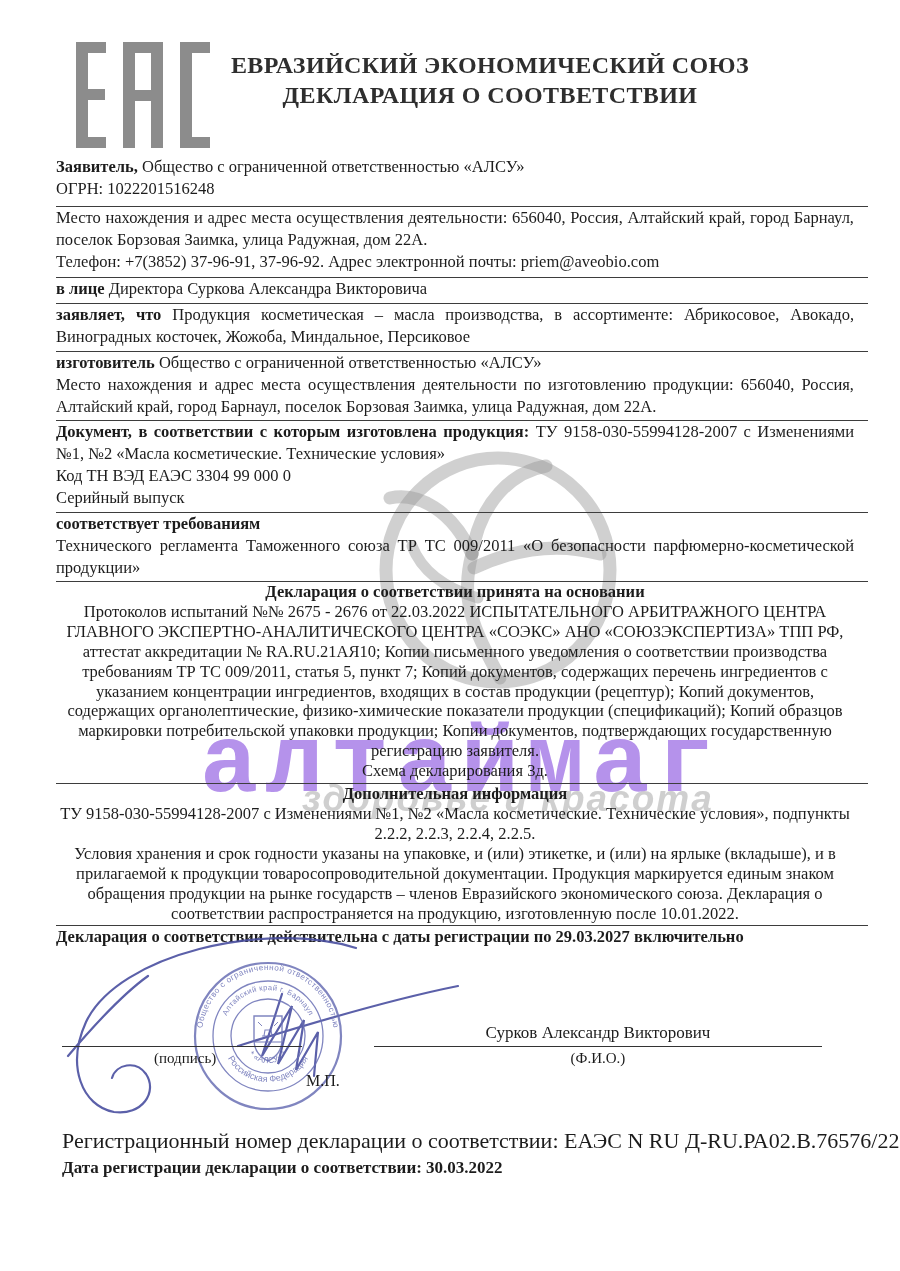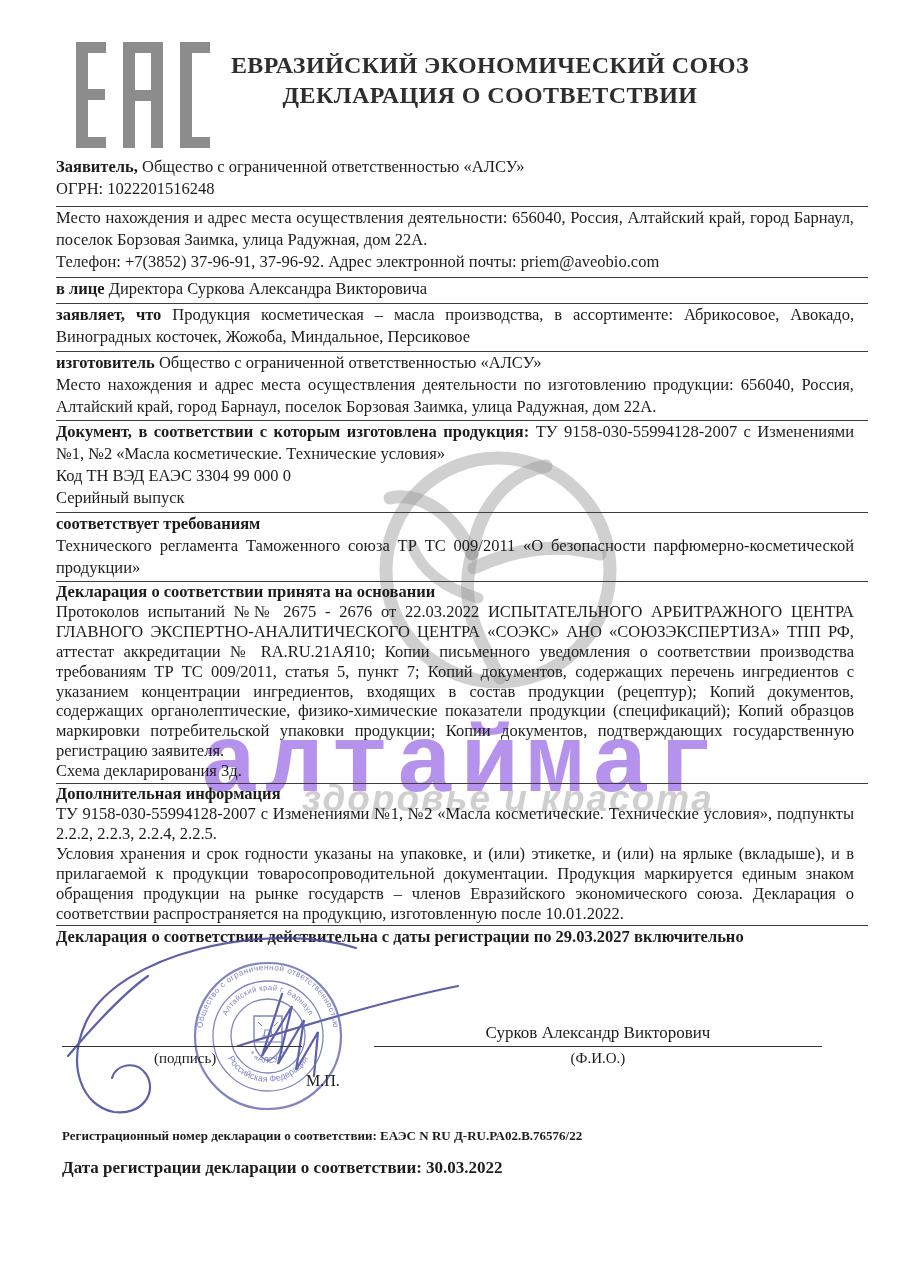--- a/index.html
+++ b/index.html
@@ -15,37 +15,37 @@
   .wm-brand{left:200px;top:676px;font-family:Liberation Mono, monospace;font-weight:bold;
             font-size:97px;letter-spacing:7px;color:#6d28d9;opacity:.5;margin-top:34px;}
   .wm-tag{left:302px;top:778px;font-family:"Liberation Sans",sans-serif;font-weight:bold;
           font-size:37px;letter-spacing:2px;color:#a0a0a0;opacity:.5;}
   .wm-circle{left:360px;top:446px;}
   
   .content{position:absolute;left:56px;top:156px;width:812px;z-index:1;
            font-size:16.5px;line-height:22px;}
   .content p{margin:0;padding-right:14px;}
   .jt{text-align:justify;}
-  .tight{line-height:19.9px;}
+  .tight{line-height:19.9px;text-align:center;}
   .b{font-weight:bold;}
   .rule{border-top:1.5px solid #3d3d3d;height:0;}
   .mt2{margin-top:2px}.mt3{margin-top:3px}.mt4{margin-top:4px}.mt5{margin-top:5px}
   .mt6{margin-top:6px}.mt9{margin-top:9px}
   
   .abs{position:absolute;z-index:3;}
   .sig-ink{left:56px;top:934px;}
   .stamp{left:192px;top:960px;}
   .sig-line{border-top:1.3px solid #333;height:0;}
   .line-left{left:62px;top:1046px;width:240px;}
   .line-right{left:374px;top:1046px;width:448px;}
   .podpis{left:154px;top:1050px;font-size:15px;}
   .mp{left:306px;top:1072px;font-size:16px;}
   .fio-name{left:374px;top:1023px;width:448px;text-align:center;font-size:17px;}
   .fio-label{left:374px;top:1050px;width:448px;text-align:center;font-size:15px;}
-  .reg1{left:62px;top:1128px;font-weight:bold;font-size:13px;}
+  .reg1{left:62px;top:1128px;font-weight:normal;font-size:22px;}
   .reg2{left:62px;top:1158px;font-weight:bold;font-size:17px;}
 </style>
 </head>
 <body>
 
 <div class="page">
 
   <svg class="wm wm-circle" width="276" height="248" viewBox="0 0 276 248">
     <g fill="none" stroke="#969696" stroke-opacity="0.45" stroke-linecap="round">
       <circle cx="138" cy="124" r="112" stroke-width="13"></circle>

